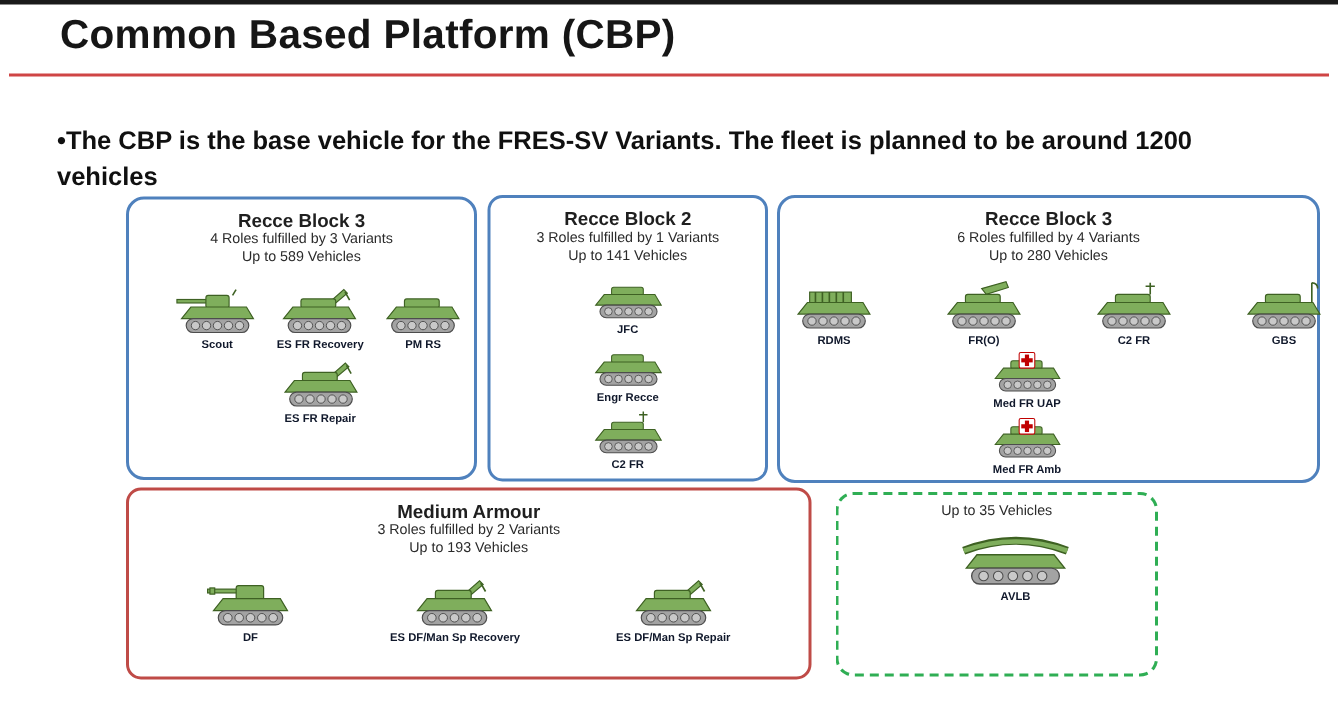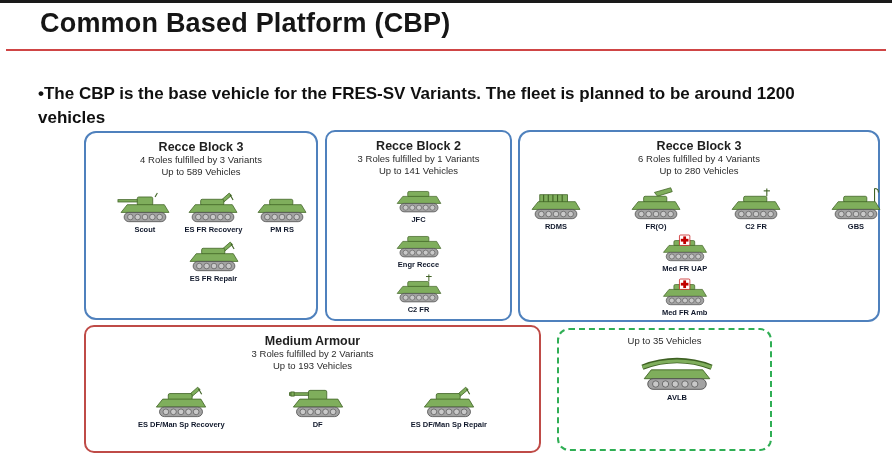--- a/index.html
+++ b/index.html
@@ -299,47 +299,47 @@
     </div>
   </div>
 
   <div class="block b-red" id="block-ma">
     <div class="btitle">Medium Armour</div>
     <div class="bsub">3 Roles fulfilled by 2 Variants</div>
     <div class="bsub">Up to 193 Vehicles</div>
     <div class="vrow">
       <div class="vehicle">
         <svg width="58" height="35" viewBox="0 0 72 44">
-          <path d="M40 19 L57 4 L60 7 L46 19 Z" class="t-green"></path>
-          <line x1="58" y1="6" x2="62" y2="13" class="t-line"></line>
-          <rect x="20" y="12" width="30" height="8" rx="2" class="t-green"></rect>
-          <path d="M5 29 L13 19 L61 19 L67 29 Z" class="t-green"></path>
-          <rect x="9" y="29" width="54" height="12" rx="6" class="t-track"></rect>
-          <circle cx="17" cy="35" r="3.6" class="t-wheel"></circle>
-            <circle cx="26.5" cy="35" r="3.6" class="t-wheel"></circle>
-            <circle cx="36" cy="35" r="3.6" class="t-wheel"></circle>
-            <circle cx="45.5" cy="35" r="3.6" class="t-wheel"></circle>
-            <circle cx="55" cy="35" r="3.6" class="t-wheel"></circle>
-        </svg>
-        <div class="vlabel">ES DF/Man Sp Recovery</div>
-      </div>
-      <div class="vehicle">
-        <svg width="58" height="35" viewBox="0 0 72 44">
           <rect x="0" y="11" width="27" height="3.2" class="t-green"></rect>
           <rect x="2" y="10" width="4" height="5.2" class="t-green"></rect>
           <rect x="24" y="8" width="23" height="12" rx="2" class="t-green"></rect>
           <path d="M5 29 L13 19 L61 19 L67 29 Z" class="t-green"></path>
           <rect x="9" y="29" width="54" height="12" rx="6" class="t-track"></rect>
           <circle cx="17" cy="35" r="3.6" class="t-wheel"></circle>
             <circle cx="26.5" cy="35" r="3.6" class="t-wheel"></circle>
             <circle cx="36" cy="35" r="3.6" class="t-wheel"></circle>
             <circle cx="45.5" cy="35" r="3.6" class="t-wheel"></circle>
             <circle cx="55" cy="35" r="3.6" class="t-wheel"></circle>
         </svg>
         <div class="vlabel">DF</div>
+      </div>
+      <div class="vehicle">
+        <svg width="58" height="35" viewBox="0 0 72 44">
+          <path d="M40 19 L57 4 L60 7 L46 19 Z" class="t-green"></path>
+          <line x1="58" y1="6" x2="62" y2="13" class="t-line"></line>
+          <rect x="20" y="12" width="30" height="8" rx="2" class="t-green"></rect>
+          <path d="M5 29 L13 19 L61 19 L67 29 Z" class="t-green"></path>
+          <rect x="9" y="29" width="54" height="12" rx="6" class="t-track"></rect>
+          <circle cx="17" cy="35" r="3.6" class="t-wheel"></circle>
+            <circle cx="26.5" cy="35" r="3.6" class="t-wheel"></circle>
+            <circle cx="36" cy="35" r="3.6" class="t-wheel"></circle>
+            <circle cx="45.5" cy="35" r="3.6" class="t-wheel"></circle>
+            <circle cx="55" cy="35" r="3.6" class="t-wheel"></circle>
+        </svg>
+        <div class="vlabel">ES DF/Man Sp Recovery</div>
       </div>
       <div class="vehicle">
         <svg width="58" height="35" viewBox="0 0 72 44">
           <path d="M40 19 L57 4 L60 7 L46 19 Z" class="t-green"></path>
           <line x1="58" y1="6" x2="62" y2="13" class="t-line"></line>
           <rect x="20" y="12" width="30" height="8" rx="2" class="t-green"></rect>
           <path d="M5 29 L13 19 L61 19 L67 29 Z" class="t-green"></path>
           <rect x="9" y="29" width="54" height="12" rx="6" class="t-track"></rect>
           <circle cx="17" cy="35" r="3.6" class="t-wheel"></circle>
             <circle cx="26.5" cy="35" r="3.6" class="t-wheel"></circle>

